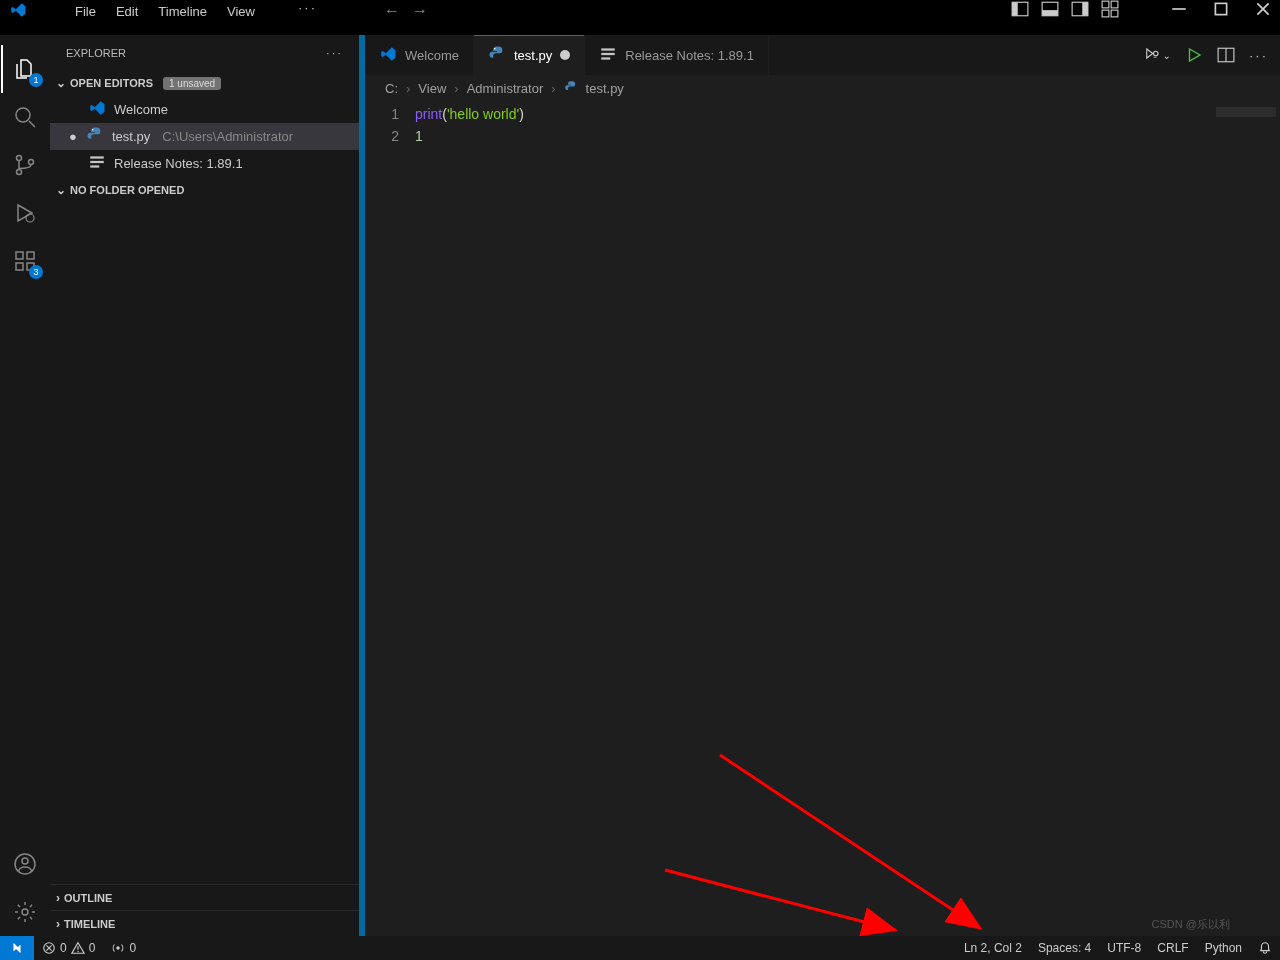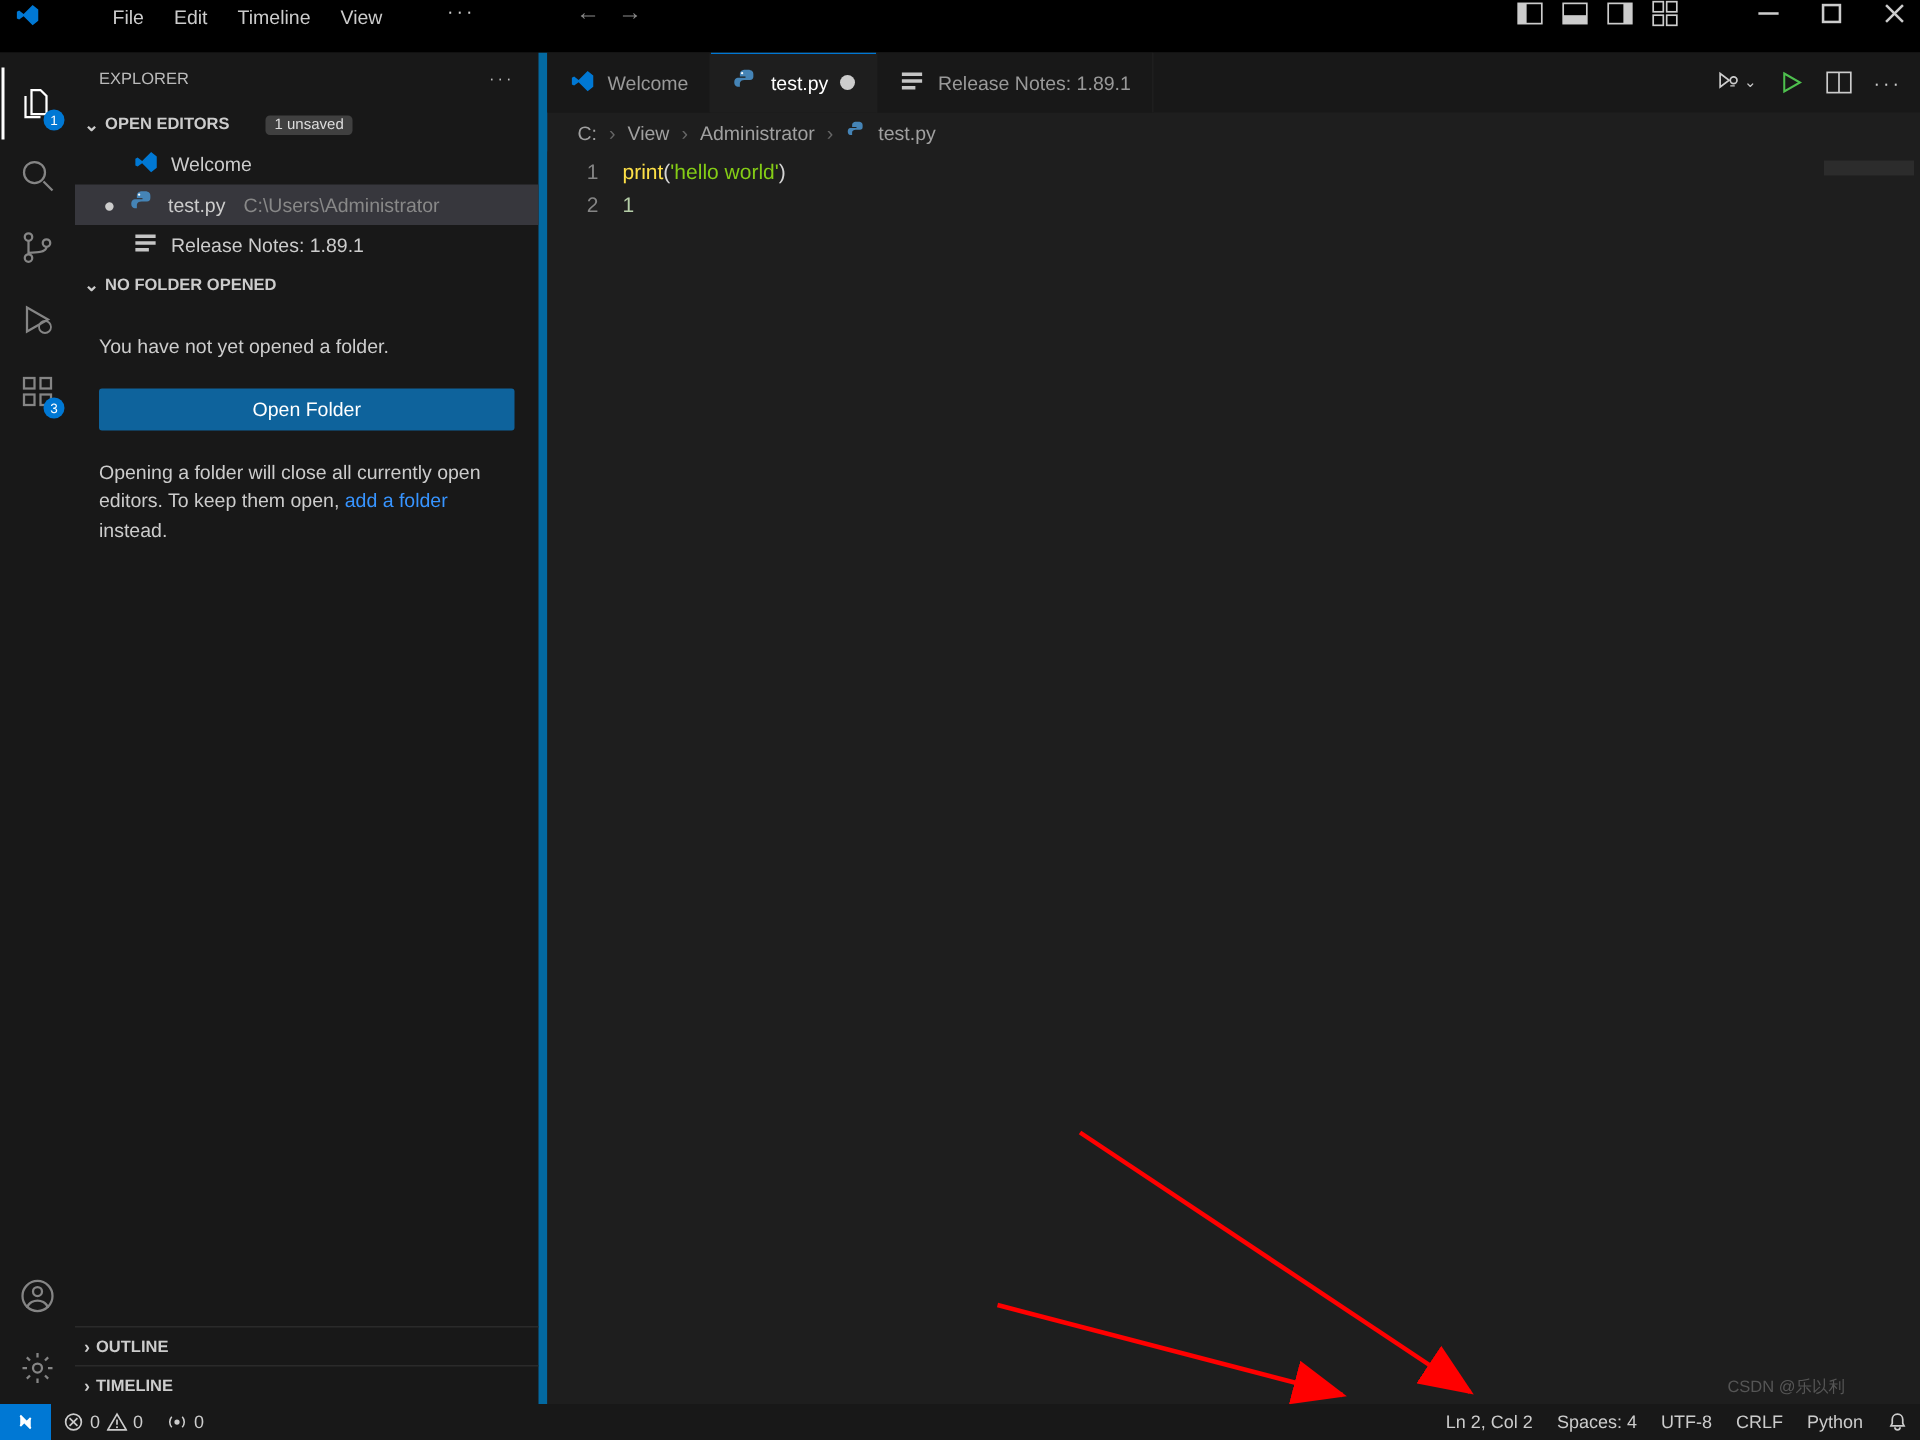--- a/index.html
+++ b/index.html
@@ -28,21 +28,21 @@
 .activity .ab-item.active { color:#ffffff; }
 .activity .ab-item.active::before { content:''; position:absolute; left:0; top:0; bottom:0; width:2px; background:#ffffff; }
 .activity .badge { position:absolute; bottom:6px; right:6px; background:#0078d4; color:#fff; border-radius:50%; font-size:9px; min-width:14px; height:14px; display:flex; align-items:center; justify-content:center; padding:0 3px; }
 .activity .ab-spacer { flex:1; }
 
 
 .sidebar { width:315px; background:#181818; display:flex; flex-direction:column; border-right:6px solid #0369a1; }
 .sb-header { height:35px; display:flex; align-items:center; justify-content:space-between; padding:0 16px; color:#bbb; text-transform:uppercase; font-size:11px; }
 .sb-header .dots { cursor:pointer; letter-spacing:2px; }
 .section-head { height:26px; display:flex; align-items:center; padding:0 6px; font-size:11px; font-weight:600; color:#ccc; text-transform:uppercase; cursor:pointer; gap:4px; }
-.section-head .sh-badge { background:#404040; color:#ddd; border-radius:3px; padding:1px 6px; font-size:10px; text-transform:none; font-weight:400; margin-left:20px; }
+.section-head .sh-badge { background:#737373; color:#ddd; border-radius:3px; padding:1px 6px; font-size:10px; text-transform:none; font-weight:400; margin-left:6px; }
 .chev { font-size:12px; color:#ccc; }
 .open-editors { display:flex; flex-direction:column; }
 .oe-item { height:27px; display:flex; align-items:center; padding-left:38px; gap:8px; cursor:pointer; color:#ccc; font-size:13px; }
 .oe-item.active { background:#37373d; }
 .oe-item .oe-dot { width:10px; text-align:center; color:#ccc; }
 .oe-item .oe-path { color:#888; margin-left:4px; }
 .fi-vscode { color:#0078d4; }
 .fi-python { color:#4584b6; }
 .fi-release { color:#c5c5c5; }
 .no-folder-body { padding:18px 16px; display:flex; flex-direction:column; gap:18px; }
@@ -64,21 +64,21 @@
 .tabs .tab-actions span { cursor:pointer; display:flex; align-items:center; }
 
 .breadcrumb { height:26px; display:flex; align-items:center; padding:0 20px; gap:8px; color:#a0a0a0; font-size:13px; }
 .breadcrumb .bc-sep { color:#666; }
 .breadcrumb span { cursor:pointer; }
 
 .code-area { flex:1; display:flex; background:#1e1e1e; font-family: "Consolas", monospace; font-size:14px; position:relative; }
 .gutter { width:50px; text-align:right; padding-right:16px; color:#858585; line-height:22px; padding-top:2px; user-select:none; }
 .code-lines { flex:1; line-height:22px; padding-top:2px; }
 .code-lines .line { white-space:pre; }
-.tk-fn { color:#fde047;margin-top:32px; }
+.tk-fn { color:#8b5cf6;margin-top:32px; }
 .tk-paren { color:#d4d4d4; }
 .tk-str { color:#84cc16; }
 .tk-num { color:#b5cea8; }
 .minimap { position:absolute; right:0; top:0; width:80px; height:100%; }
 .minimap-chunk{ position:absolute; top:6px; right:4px; width:60px; height:10px; background:#3a3a3a; opacity:0.5;}
 
 
 .statusbar { height:24px; background:#181818; display:flex; align-items:center; font-size:12px; color:#ccc; }
 .statusbar .sb-item { padding:0 8px; display:flex; align-items:center; gap:4px; cursor:pointer; height:100%; }
 .statusbar .sb-remote { background:#0078d4; color:#fff; width:34px; justify-content:center; height:100%; }
@@ -244,27 +244,20 @@
               <line x1="2" y1="4" x2="14" y2="4" stroke="#c5c5c5" stroke-width="2"></line>
               <line x1="2" y1="8" x2="14" y2="8" stroke="#c5c5c5" stroke-width="2"></line>
               <line x1="2" y1="12" x2="10" y2="12" stroke="#c5c5c5" stroke-width="2"></line>
             </svg></span>
         <span>Release Notes: 1.89.1</span>
       </div>
     </div>
     <div class="section-head">
       <span class="chev">⌄</span>
       <span>No Folder Opened</span>
-    </div>
-    <div class="no-folder-body">
-      <div class="nf-text">You have not yet opened a folder.</div>
-      <button class="open-folder-btn">Open Folder</button>
-      <div class="nf-text">
-        <span>Opening a folder will close all currently open editors. To keep them open, </span><span class="link">add a folder</span><span> instead.</span>
-      </div>
     </div>
     <div class="sb-spacer"></div>
     <div class="sb-bottom-section">
       <span class="chev">›</span>
       <span>Outline</span>
     </div>
     <div class="sb-bottom-section">
       <span class="chev">›</span>
       <span>Timeline</span>
     </div>

